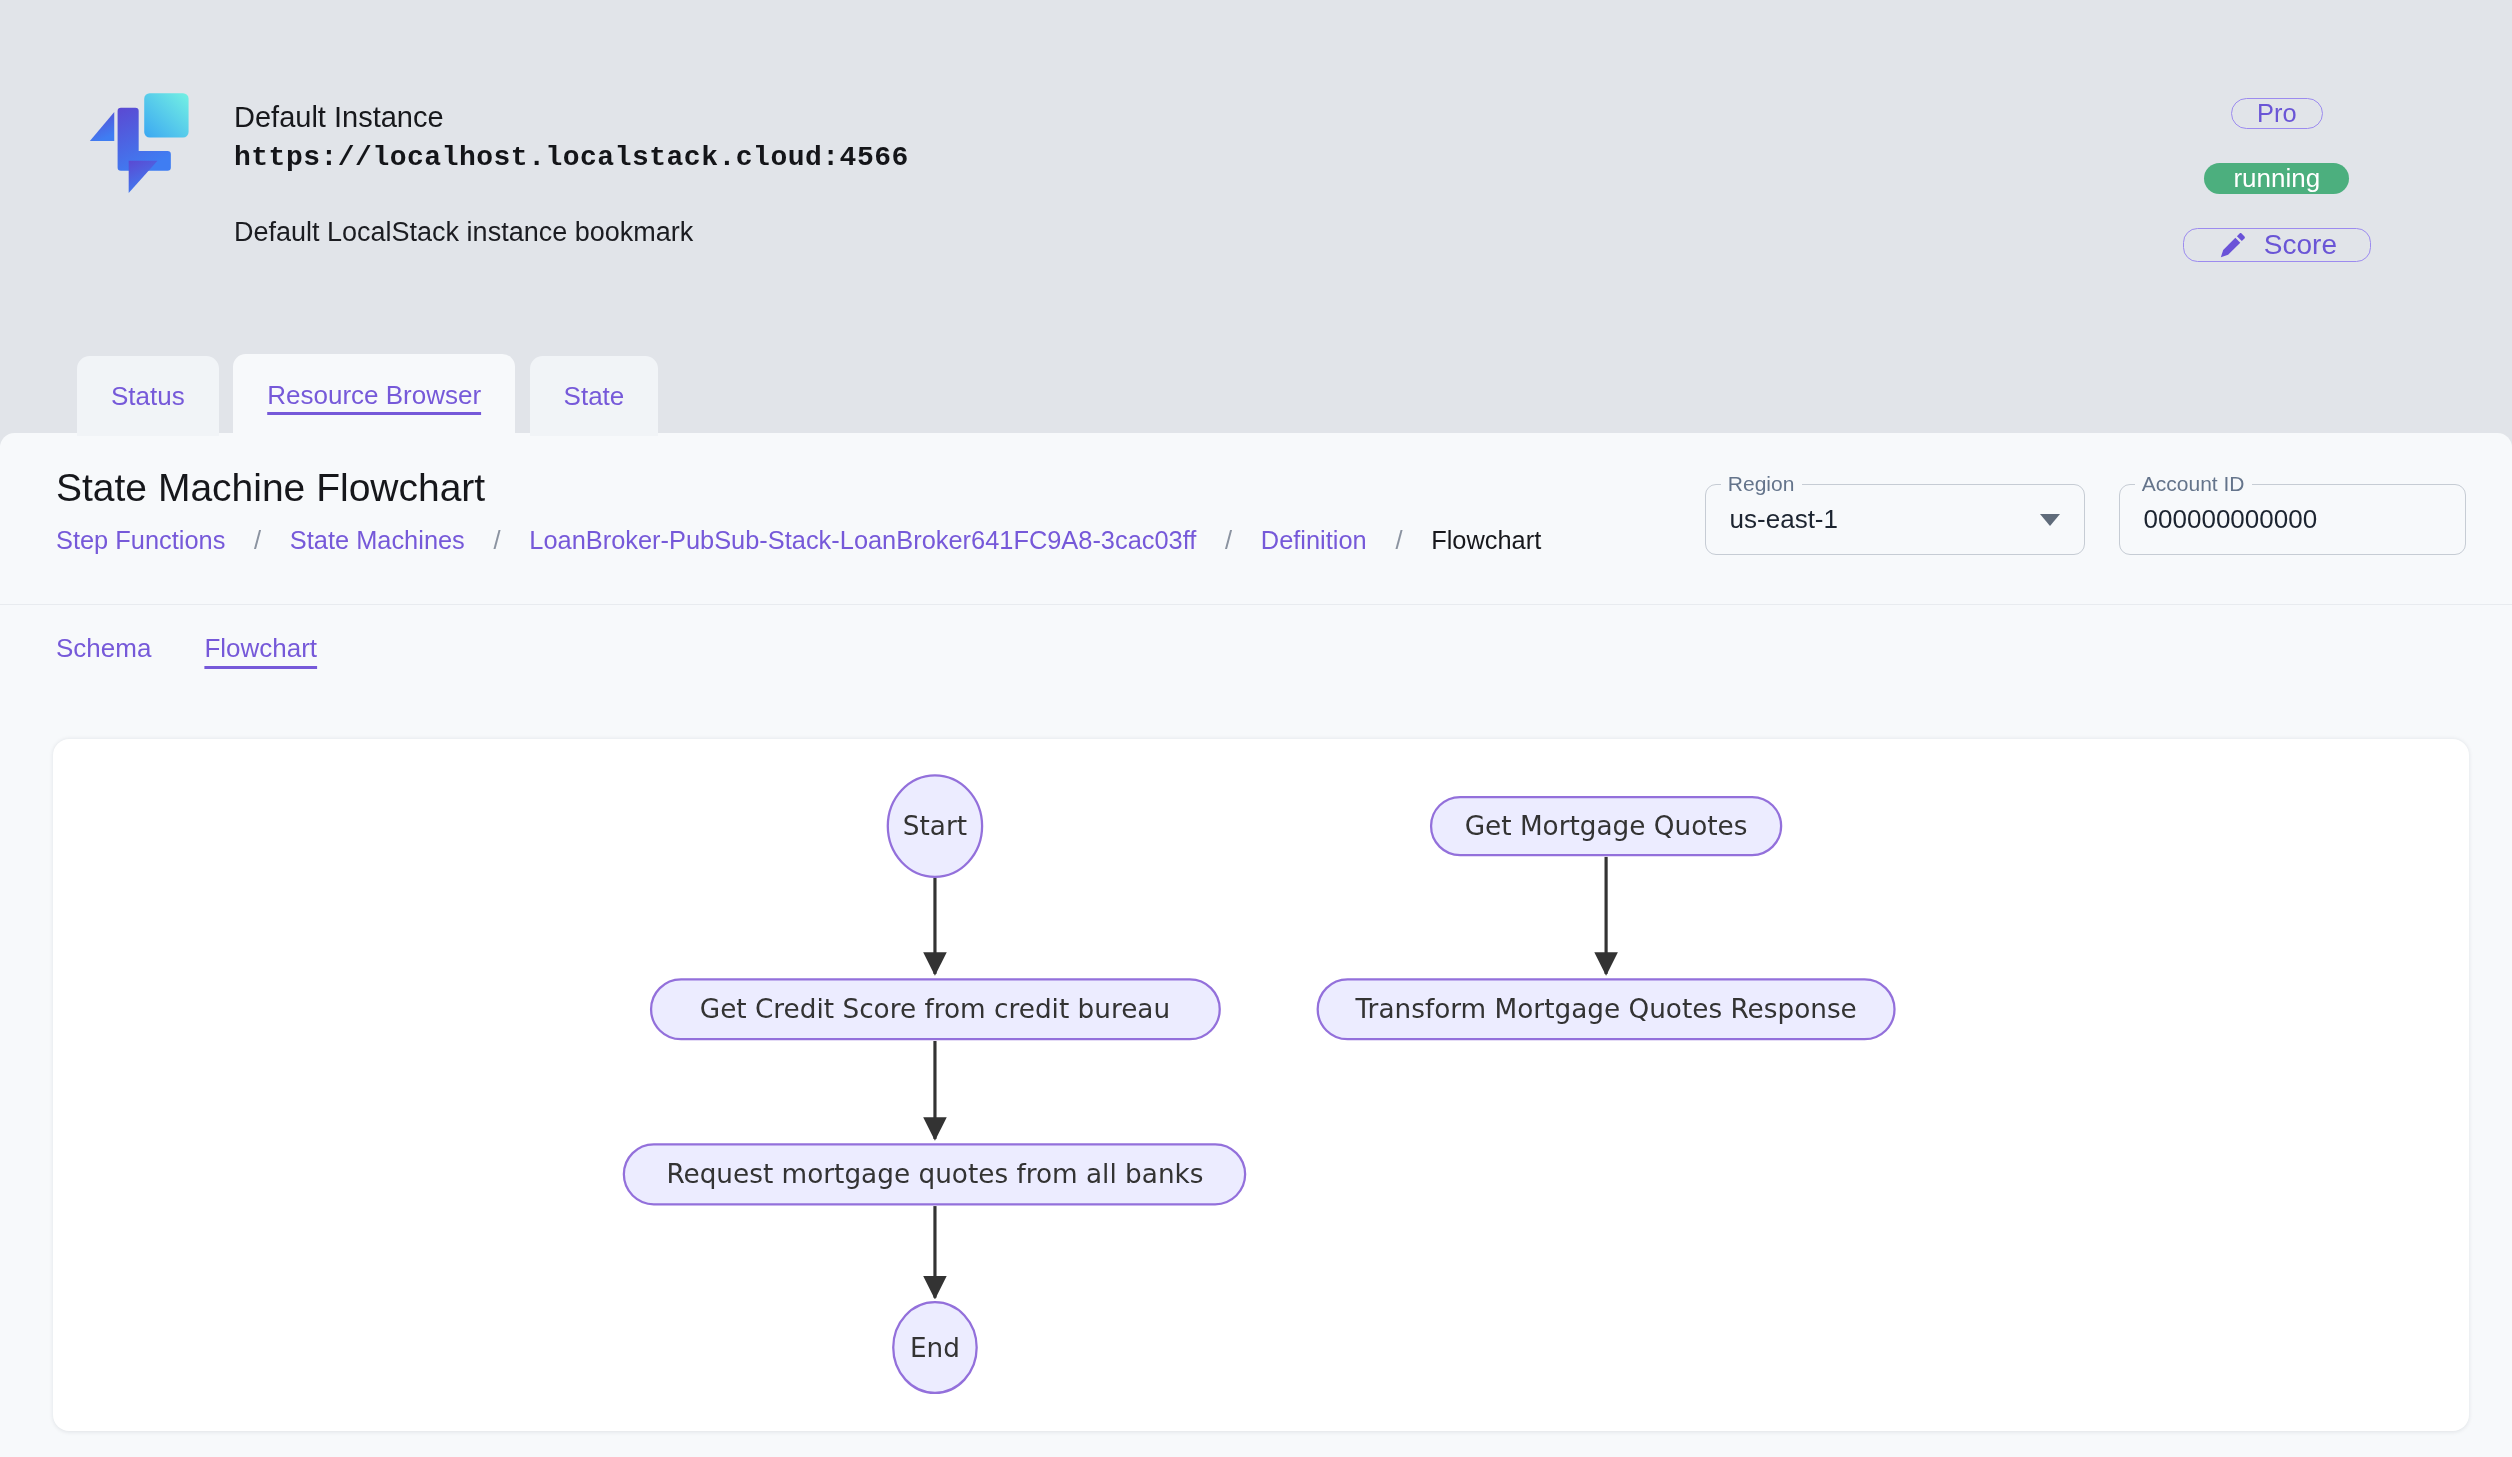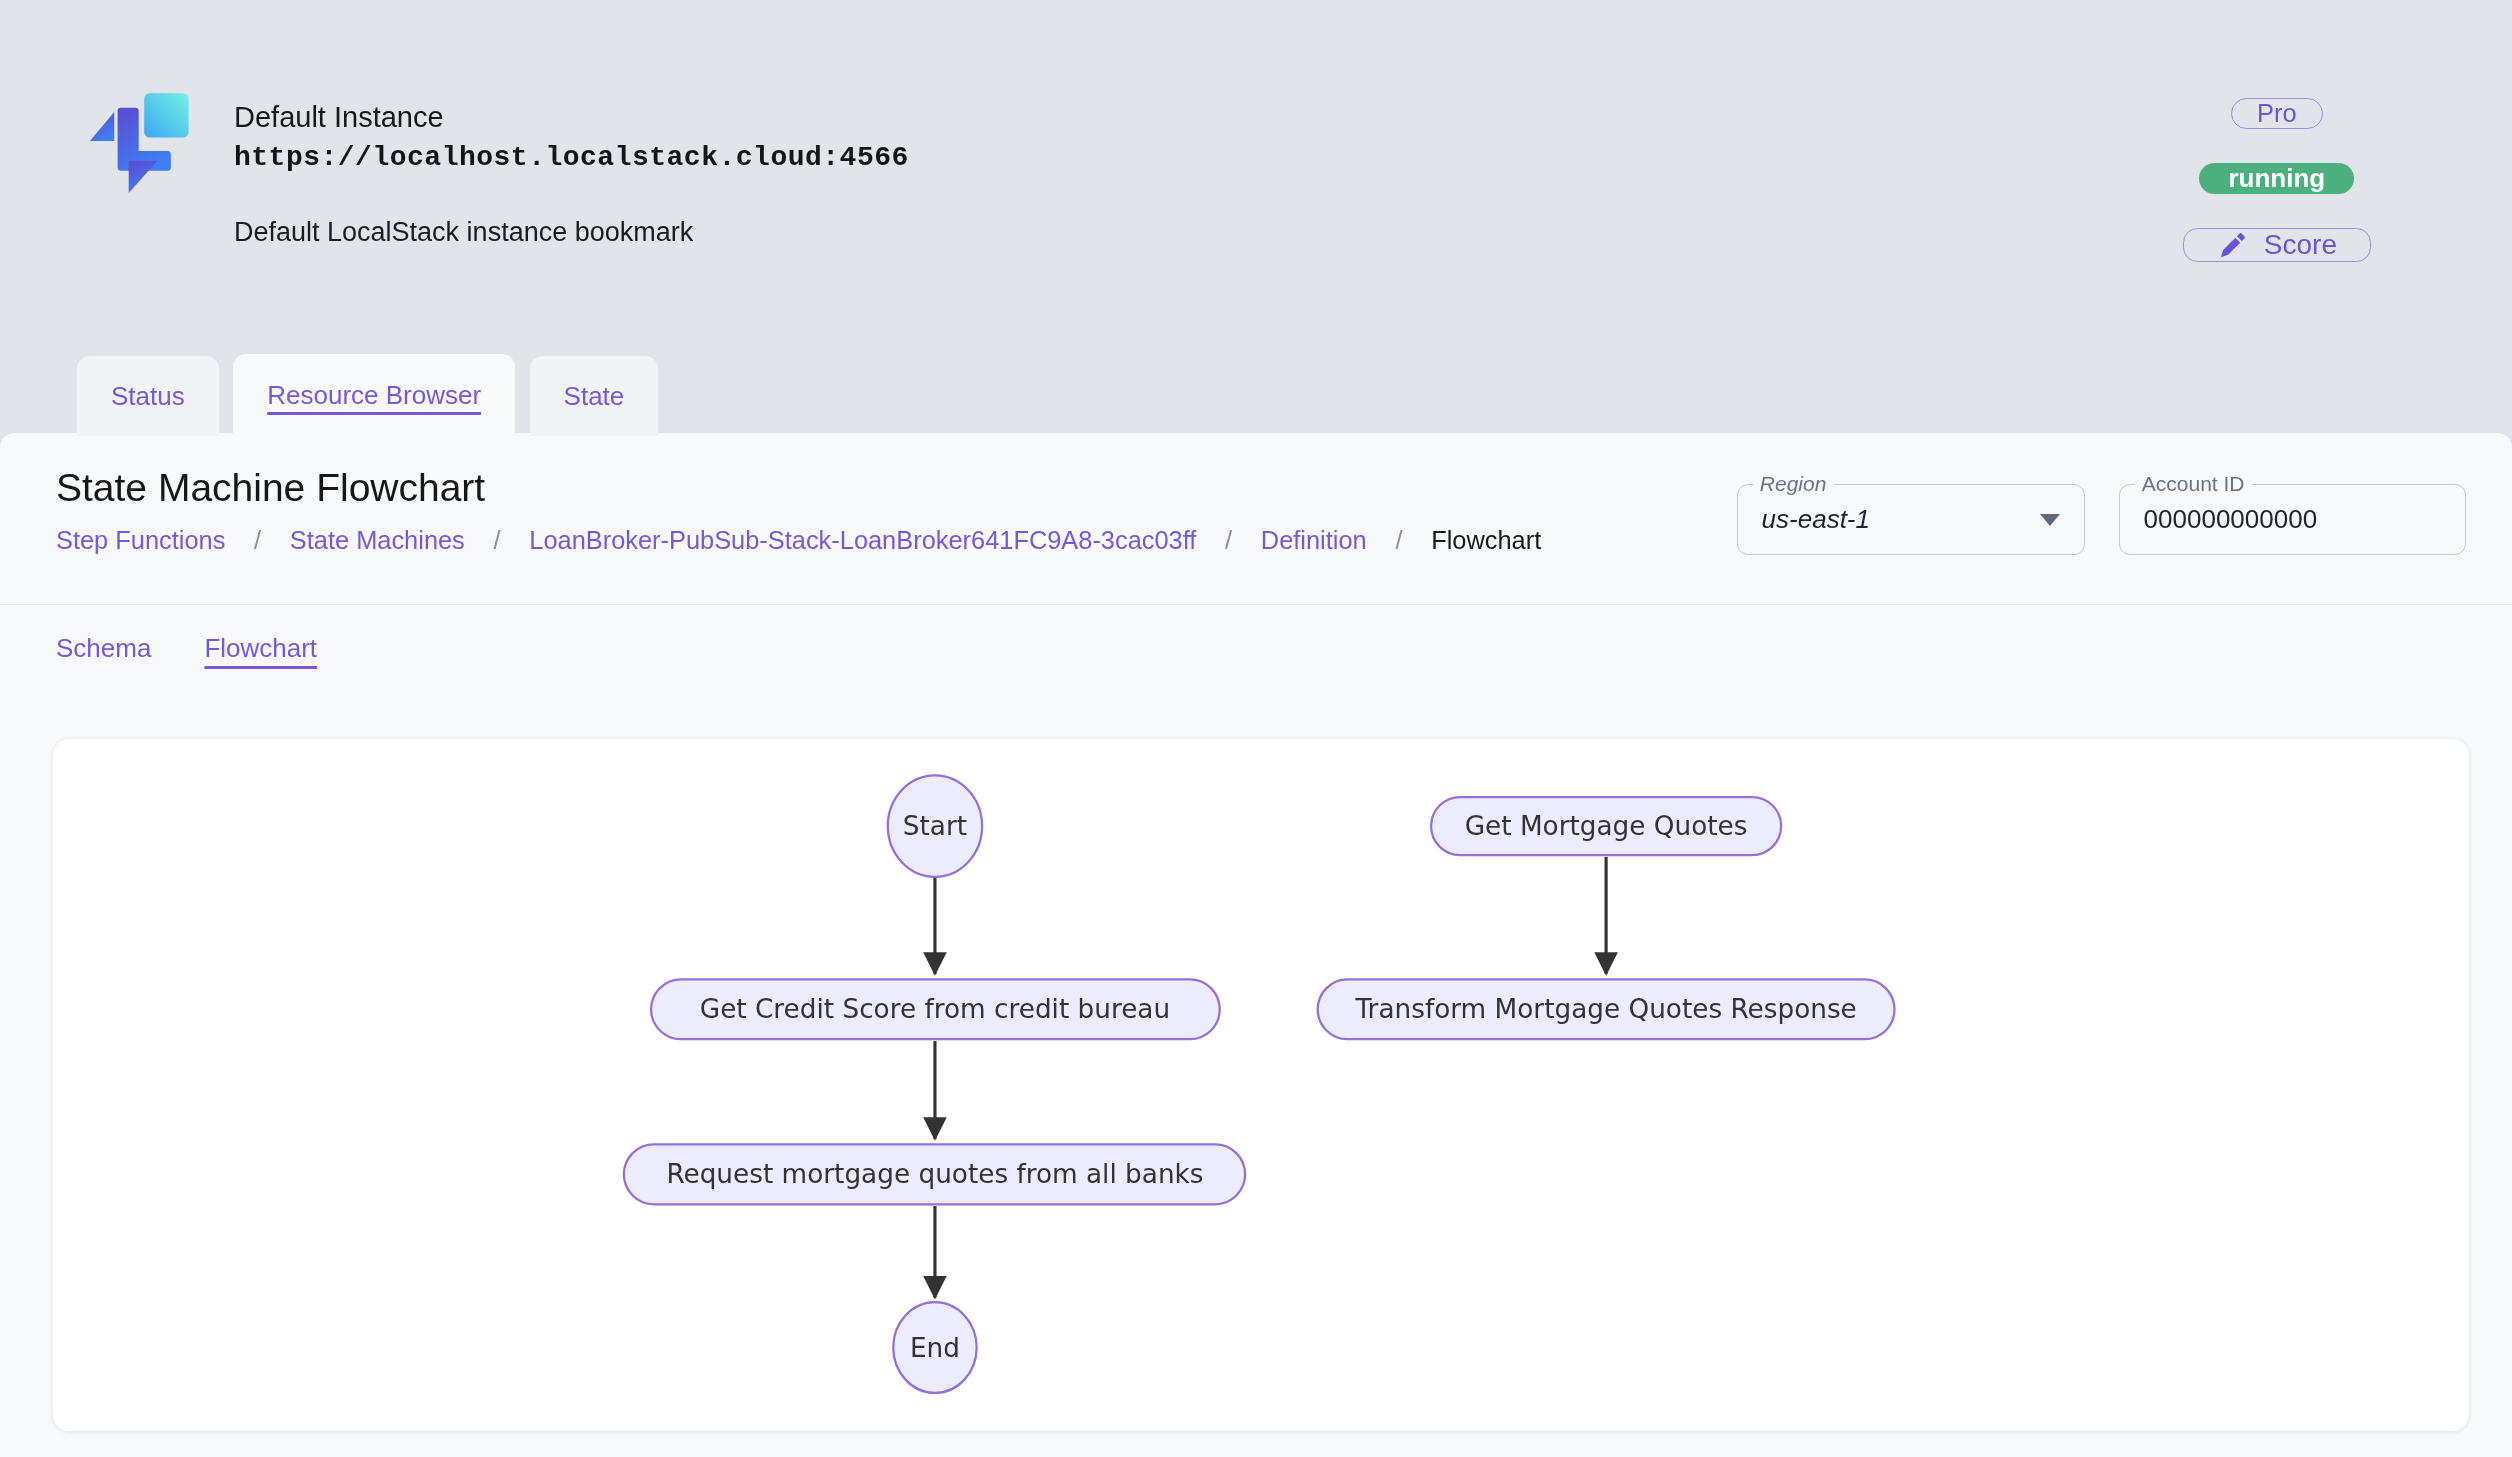--- a/index.html
+++ b/index.html
@@ -27,21 +27,21 @@
     position:absolute; right:141px; top:98px; height:74px;
     display:flex; align-items:center; gap:34px;flex-direction:column;
   }
   .pill-pro {
     height:53px; padding:0 25.4px; display:flex; align-items:center;
     border:1.8px solid #9c8bef; border-radius:906px;
     color:#6a55d6; font-size:25.4px; background:transparent;
   }
   .pill-running {
     height:58px; padding:0 29px; display:flex; align-items:center;
-    background:#4caf7e; border-radius:906px; color:#ffffff; font-size:26px;font-weight:bold;
+    background:#4caf7e; border-radius:906px; color:#ffffff; font-size:26px;
   }
   .btn-edit {
     height:73px; padding:0 33px; display:flex; align-items:center; gap:16.3px;
     border:1.8px solid #9c8bef; border-radius:14.5px; background:transparent;
     color:#6a55d6; font-size:28px; cursor:pointer;
     font-family:"Liberation Sans", sans-serif;
   }
   .btn-edit svg { width:31px; height:31px; }
 
   
@@ -74,21 +74,21 @@
 
   .fields { position:absolute; right:46px; top:51px; display:flex; gap:34px; }
   .field {
     position:relative; height:71px; border:1.8px solid #c6ccd4; border-radius:11px;
     display:flex; align-items:center; padding:0 23.6px; background:transparent;
   }
   .field-label {
     position:absolute; top:-12.7px; left:14.5px;
     font-size:21px; color:#64748b; background:#f7f9fb; padding:0 7.3px; line-height:1.1;
   }
-  .field-region { width:348px; cursor:pointer;font-style:italic; }
+  .field-region { width:380px; cursor:pointer; }
   .field-account { width:347px; }
   .field-value { font-size:26px; color:#1c2430; }
   .dd-arrow {
     position:absolute; right:23.6px; top:29px;
     width:0; height:0;
     border-left:10px solid transparent; border-right:10px solid transparent;
     border-top:12.7px solid #5f6b7a;
   }
   .field-account input {
     border:none; outline:none; background:transparent;

